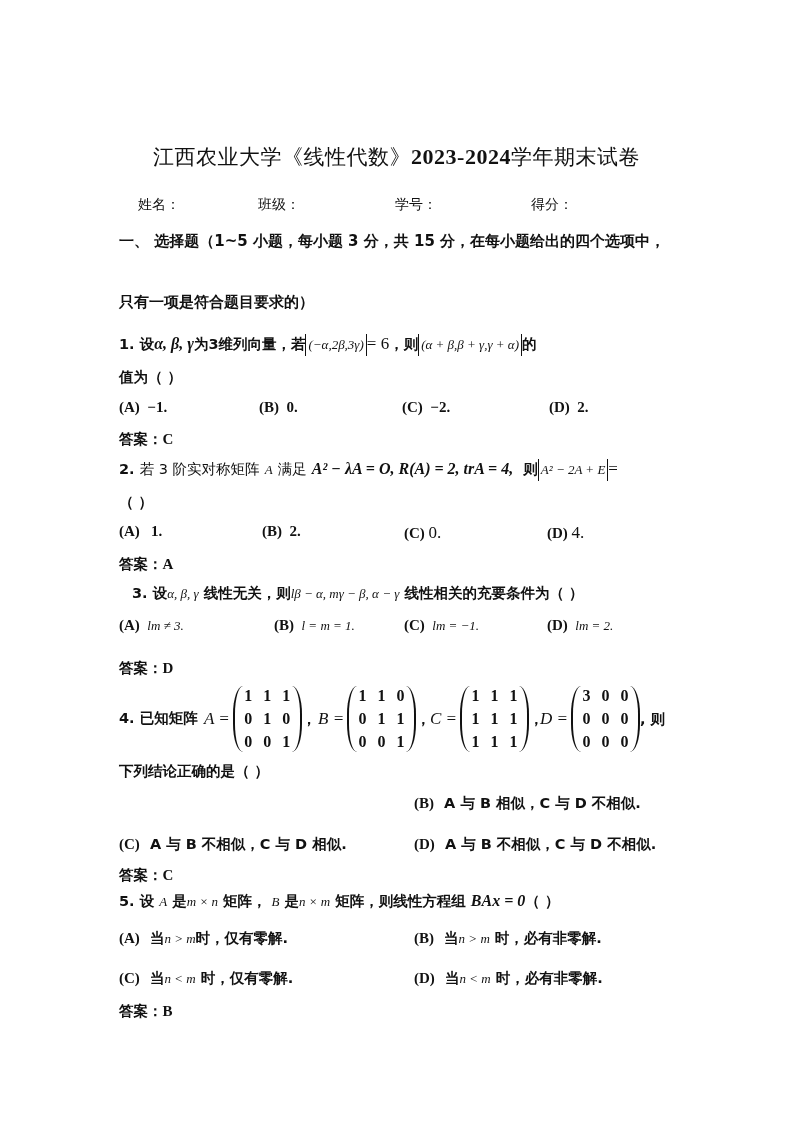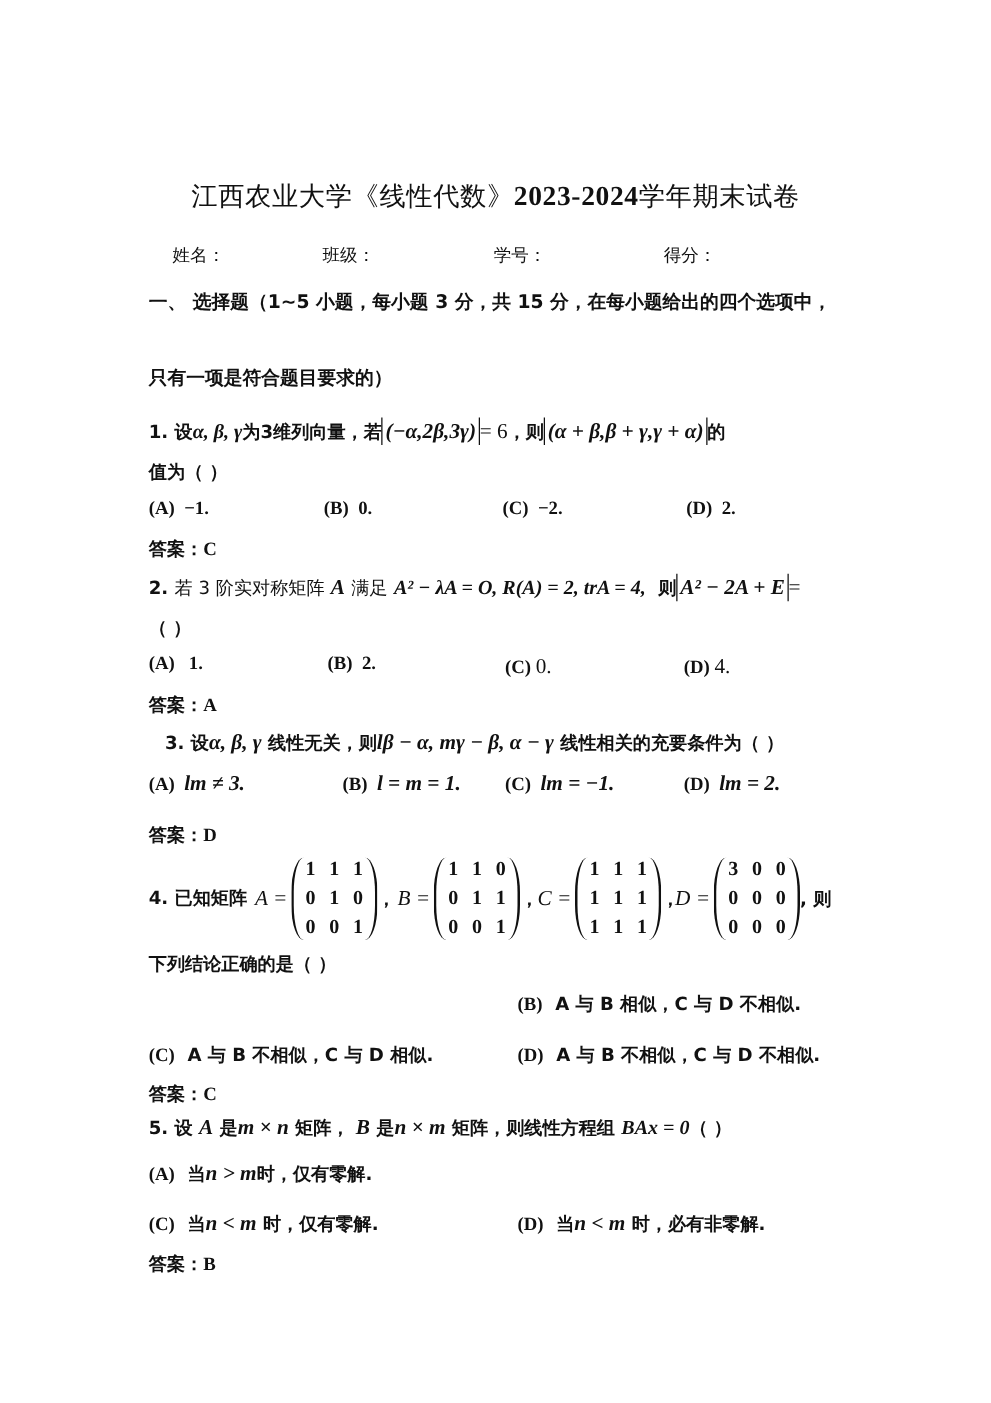--- a/index.html
+++ b/index.html
@@ -4,21 +4,21 @@
 <style>
   html, body { margin:0; padding:0; background:#ffffff; }
   body { width:793px; height:1122px; position:relative; overflow:hidden; color:#111; }
   .page { position:absolute; left:0; top:0; width:793px; height:1122px; background:#fff; }
   .ln { position:absolute; white-space:nowrap; }
   .title { left:0; width:793px; text-align:center; top:143px; font-family:"DejaVu Serif","Liberation Serif",serif; font-size:21px; letter-spacing:0.5px; }
   .title b { font-family:"Liberation Serif",serif; font-weight:bold; font-size:22px; }
   .info { top:196px; font-family:Liberation Serif, serif; font-size:14px; }
   .hb { font-family:"DejaVu Sans","Liberation Sans",sans-serif; font-weight:bold; font-size:15px; }
   .q { font-family:"DejaVu Sans","Liberation Sans",sans-serif; font-weight:bold; font-size:14.5px; }
-  .m { font-family:"Liberation Serif","DejaVu Serif",serif; font-weight:bold; font-style:italic; font-size:17px; }
+  .m { font-family:"Liberation Serif","DejaVu Serif",serif; font-weight:normal; font-style:italic; font-size:13px; }
   .mn { font-family:"Liberation Serif","DejaVu Serif",serif; font-weight:normal; font-style:normal; font-size:17px; }
   .mb { font-family:"Liberation Serif",serif; font-weight:bold; font-style:italic; font-size:16px; }
   .opt { font-family:"Liberation Serif",serif; font-weight:bold; font-size:15px; }
   .ans { font-family:"DejaVu Sans","Liberation Sans",sans-serif; font-weight:bold; font-size:14.5px; }
   .ans .v { font-family:"Liberation Serif",serif; font-size:15px; }
   .det { display:inline-block; border-left:1.2px solid #111; border-right:1.2px solid #111; padding:0 2px; line-height:22px; }
   .matrix { position:absolute; display:flex; align-items:center; }
   .mat-grid { display:grid; grid-template-columns:repeat(3, 19px); row-gap:3px; font-family:"Liberation Serif",serif; font-size:16px; font-weight:bold; text-align:center; padding:0 4px; border-left:2px solid #111; border-right:2px solid #111; border-radius:10px / 28px; line-height:20px; }
   .mat-lab { font-family:"Liberation Serif",serif; font-style:italic; font-size:17px; margin-right:3px; }
 </style>
@@ -144,17 +144,18 @@
   <div class="ln q" style="left:414px; top:794px;"><span class="opt">(B)</span>&nbsp; <span>A 与 B 相似，C 与 D 不相似.</span></div>
   <div class="ln q" style="left:119px; top:835px;"><span class="opt">(C)</span>&nbsp; <span>A 与 B 不相似，C 与 D 相似.</span></div>
   <div class="ln q" style="left:414px; top:835px;"><span class="opt">(D)</span>&nbsp; <span>A 与 B 不相似，C 与 D 不相似.</span></div>
   <div class="ln ans" style="left:119px; top:866px;"><span>答案：</span><span class="v">C</span></div>
 
   <div class="ln q" style="left:119px; top:892px;">
     <span>5.</span>
     <span>设</span> <span class="m">A</span> <span>是</span><span class="m">m × n</span> <span>矩阵，</span> <span class="m">B</span> <span>是</span><span class="m">n × m</span> <span>矩阵，则线性方程组</span> <span class="mb">BAx = 0</span><span>（    ）</span>
   </div>
   <div class="ln q" style="left:119px; top:929px;"><span class="opt">(A)</span>&nbsp; <span>当</span><span class="m">n &gt; m</span><span>时，仅有零解.</span></div>
+  <div class="ln q" style="left:414px; top:929px;"><span class="opt">(B)</span>&nbsp; <span>当</span><span class="m">n &gt; m</span> <span>时，必有非零解.</span></div>
   <div class="ln q" style="left:119px; top:969px;"><span class="opt">(C)</span>&nbsp; <span>当</span><span class="m">n &lt; m</span> <span>时，仅有零解.</span></div>
   <div class="ln q" style="left:414px; top:969px;"><span class="opt">(D)</span>&nbsp; <span>当</span><span class="m">n &lt; m</span> <span>时，必有非零解.</span></div>
   <div class="ln ans" style="left:119px; top:1002px;"><span>答案：</span><span class="v">B</span></div>
 
 </div>
 
 </body></html>

